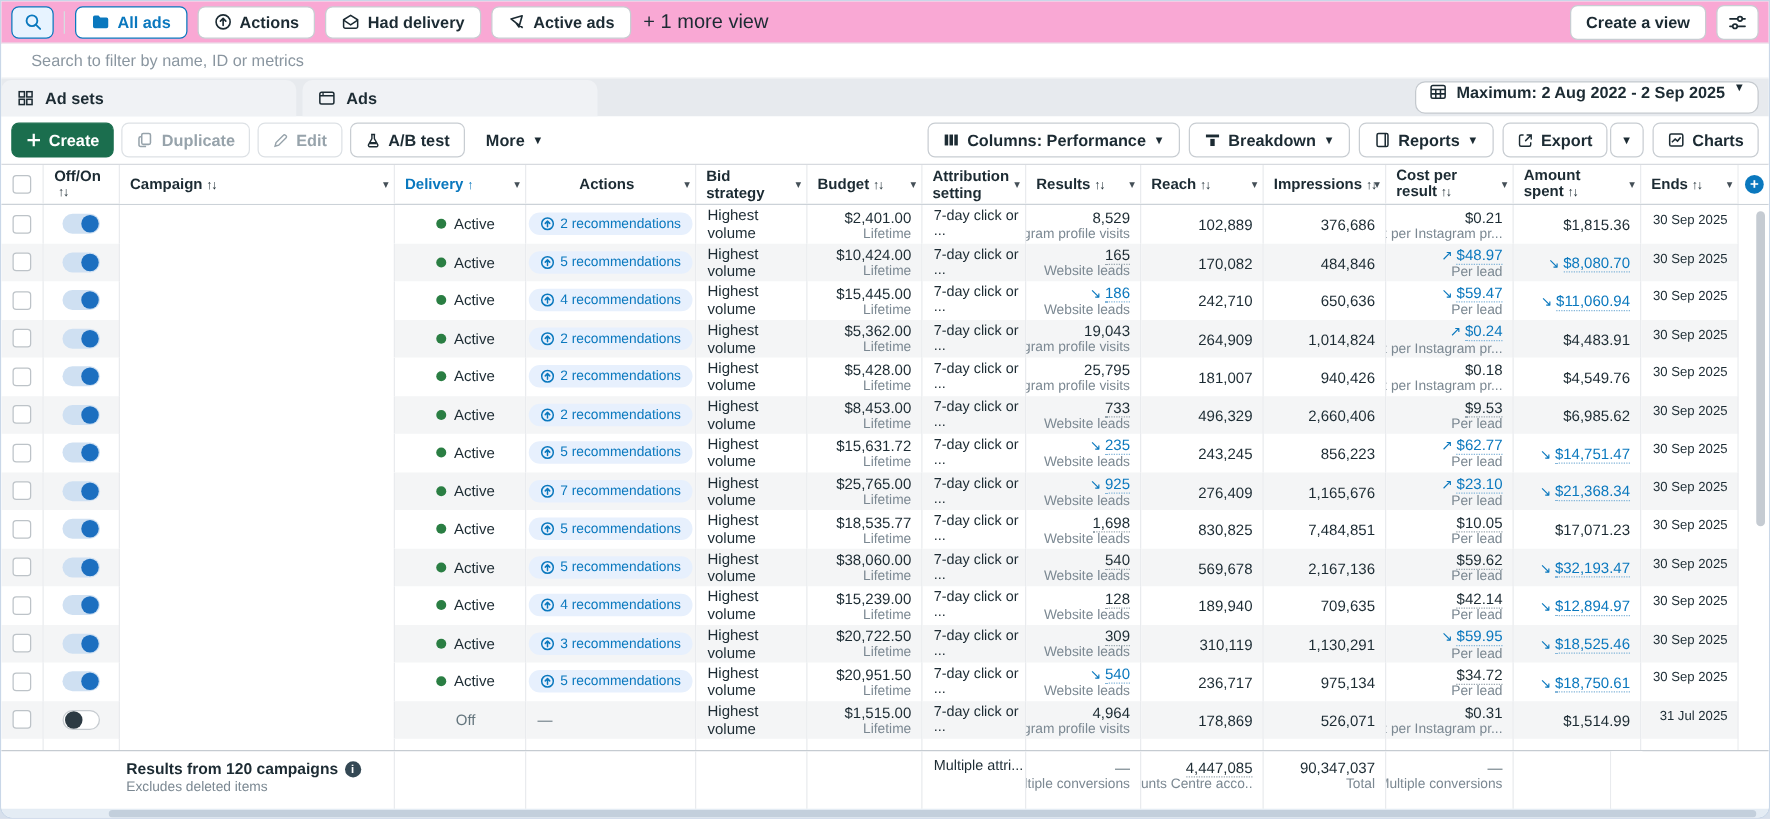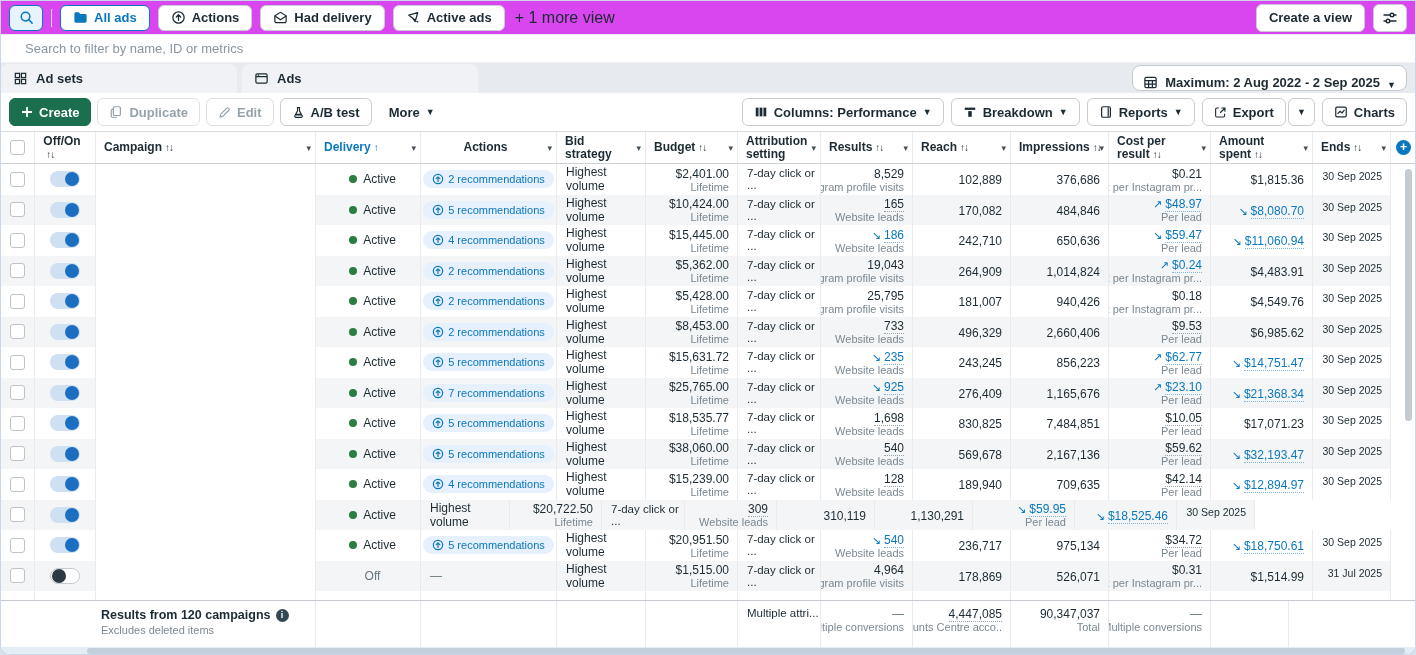--- a/index.html
+++ b/index.html
@@ -1,37 +1,37 @@
 <!DOCTYPE html>
 <html><head>
 <meta charset="utf-8">
 <style>
   html,body{margin:0;padding:0;background:#d7e0ec;font-family:"Liberation Sans","DejaVu Sans",sans-serif;}
   *{box-sizing:border-box;}
   .app{width:1416px;height:655px;background:#fff;position:relative;overflow:hidden;border:1px solid #c9d7e8;border-radius:0 0 10px 10px;}
   
-  .topbar{height:34px;background:#d946ef;display:flex;align-items:center;padding:0 8px;border-bottom:1px solid #e8eaee;}
+  .topbar{height:34px;background:#f9a8d4;display:flex;align-items:center;padding:0 8px;border-bottom:1px solid #e8eaee;}
   .search-btn{width:34px;height:26px;background:#e7f3ff;border:1px solid #0a78be;border-radius:6px;display:flex;align-items:center;justify-content:center;cursor:pointer;}
   .vdiv{width:1px;height:18px;background:#d8dce0;margin:0 8px;}
   .pill-row{display:flex;align-items:center;gap:8px;}
   .view-pill{height:26px;display:inline-flex;align-items:center;gap:6px;padding:0 12px;background:#fff;border:1px solid #c8cdd2;border-radius:6px;font-size:13px;font-weight:600;color:#1c2b33;cursor:pointer;white-space:nowrap;}
   .view-pill.active{border-color:#0a78be;color:#0a78be;}
   .more-view{border:none;background:none;font-size:16px;color:#1c2b33;font-weight:500;padding:0 10px;cursor:pointer;white-space:nowrap;}
   .topbar-right{margin-left:auto;display:flex;align-items:center;gap:8px;}
   .outline-btn{height:28px;display:inline-flex;align-items:center;gap:6px;padding:0 12px;background:#fff;border:1px solid #c8cdd2;border-radius:6px;font-size:13px;font-weight:600;color:#1c2b33;cursor:pointer;white-space:nowrap;}
   
   .searchrow{height:28px;background:#fff;display:flex;align-items:center;border-bottom:1px solid #eef0f2;}
   .searchrow input{border:none;outline:none;width:100%;font-size:13px;color:#1c2b33;padding:0 24px;font-family:inherit;background:transparent;}
   .searchrow input::placeholder{color:#8a96a0;}
   
   .tabstrip{height:30px;background:#e7eaee;display:flex;align-items:flex-end;position:relative;}
   .tab{width:236px;height:29px;display:flex;align-items:center;gap:8px;padding:0 12px;font-size:13px;font-weight:700;color:#1c2b33;background:#f0f2f5;border-radius:8px 8px 0 0;margin-left:5px;cursor:pointer;}
   .tab:first-child{margin-left:0;}
   .tab.active{background:#fff;color:#0a78be;}
-  .date-btn{position:absolute;right:8px;top:2px;height:26px;display:inline-flex;align-items:flex-end;gap:7px;padding:0 10px;background:#fff;border:1px solid #c4c9ce;border-radius:8px;font-size:13px;font-weight:600;color:#1c2b33;cursor:pointer;}
+  .date-btn{position:absolute;right:8px;top:2px;height:26px;display:inline-flex;align-items:flex-start;gap:7px;padding:0 10px;background:#fff;border:1px solid #c4c9ce;border-radius:8px;font-size:13px;font-weight:600;color:#1c2b33;cursor:pointer;}
   .caret{font-size:9px;color:#1c2b33;line-height:1;}
   
   .toolbar{height:38px;background:#fff;display:flex;align-items:center;padding:0 8px;}
   .tb-left{display:flex;align-items:center;gap:6px;}
   .btn{height:28px;display:inline-flex;align-items:center;gap:6px;padding:0 11px;background:#fff;border:1px solid #c8cdd2;border-radius:6px;font-size:13px;font-weight:600;color:#1c2b33;cursor:pointer;white-space:nowrap;}
   .btn.green{background:#1b6e4e;border-color:#1b6e4e;color:#fff;}
   .btn.disabled{color:#97a3ab;border-color:#dde1e5;cursor:default;}
   .btn.flat{border:none;}
   .tb-right{margin-left:auto;display:flex;align-items:center;gap:7px;}
   .split{display:flex;align-items:center;gap:2px;}
@@ -1005,20 +1005,31 @@
           <div class="cell c1">
             <div class="toggle on">
               <div class="knob"></div>
             </div>
           </div>
           <div class="cell c2"></div>
           <div class="cell c3 dcell">
             <span class="dot"></span>
             <span>Active</span>
           </div>
+          <div class="cell c4">
+            <span class="rec-pill">
+              <span class="ic">
+                <svg width="12" height="12" viewBox="0 0 16 16" fill="none" stroke="#0a78be" stroke-width="1.6">
+                  <circle cx="8" cy="8" r="6.2"></circle>
+                  <path d="M8 11.2V5.4M5.6 7.6L8 5.2l2.4 2.4" stroke-linecap="round" stroke-linejoin="round"></path>
+                </svg>
+              </span>
+              <span>3 recommendations</span>
+            </span>
+          </div>
           <div class="cell c5">
             <div class="ltext">Highest volume</div>
           </div>
           <div class="cell num c6">
             <div class="mline">$20,722.50</div>
             <div class="msub">Lifetime</div>
           </div>
           <div class="cell c7">
             <div class="ltext" style="font-size: 11.5px;">7-day click or ...</div>
           </div>

